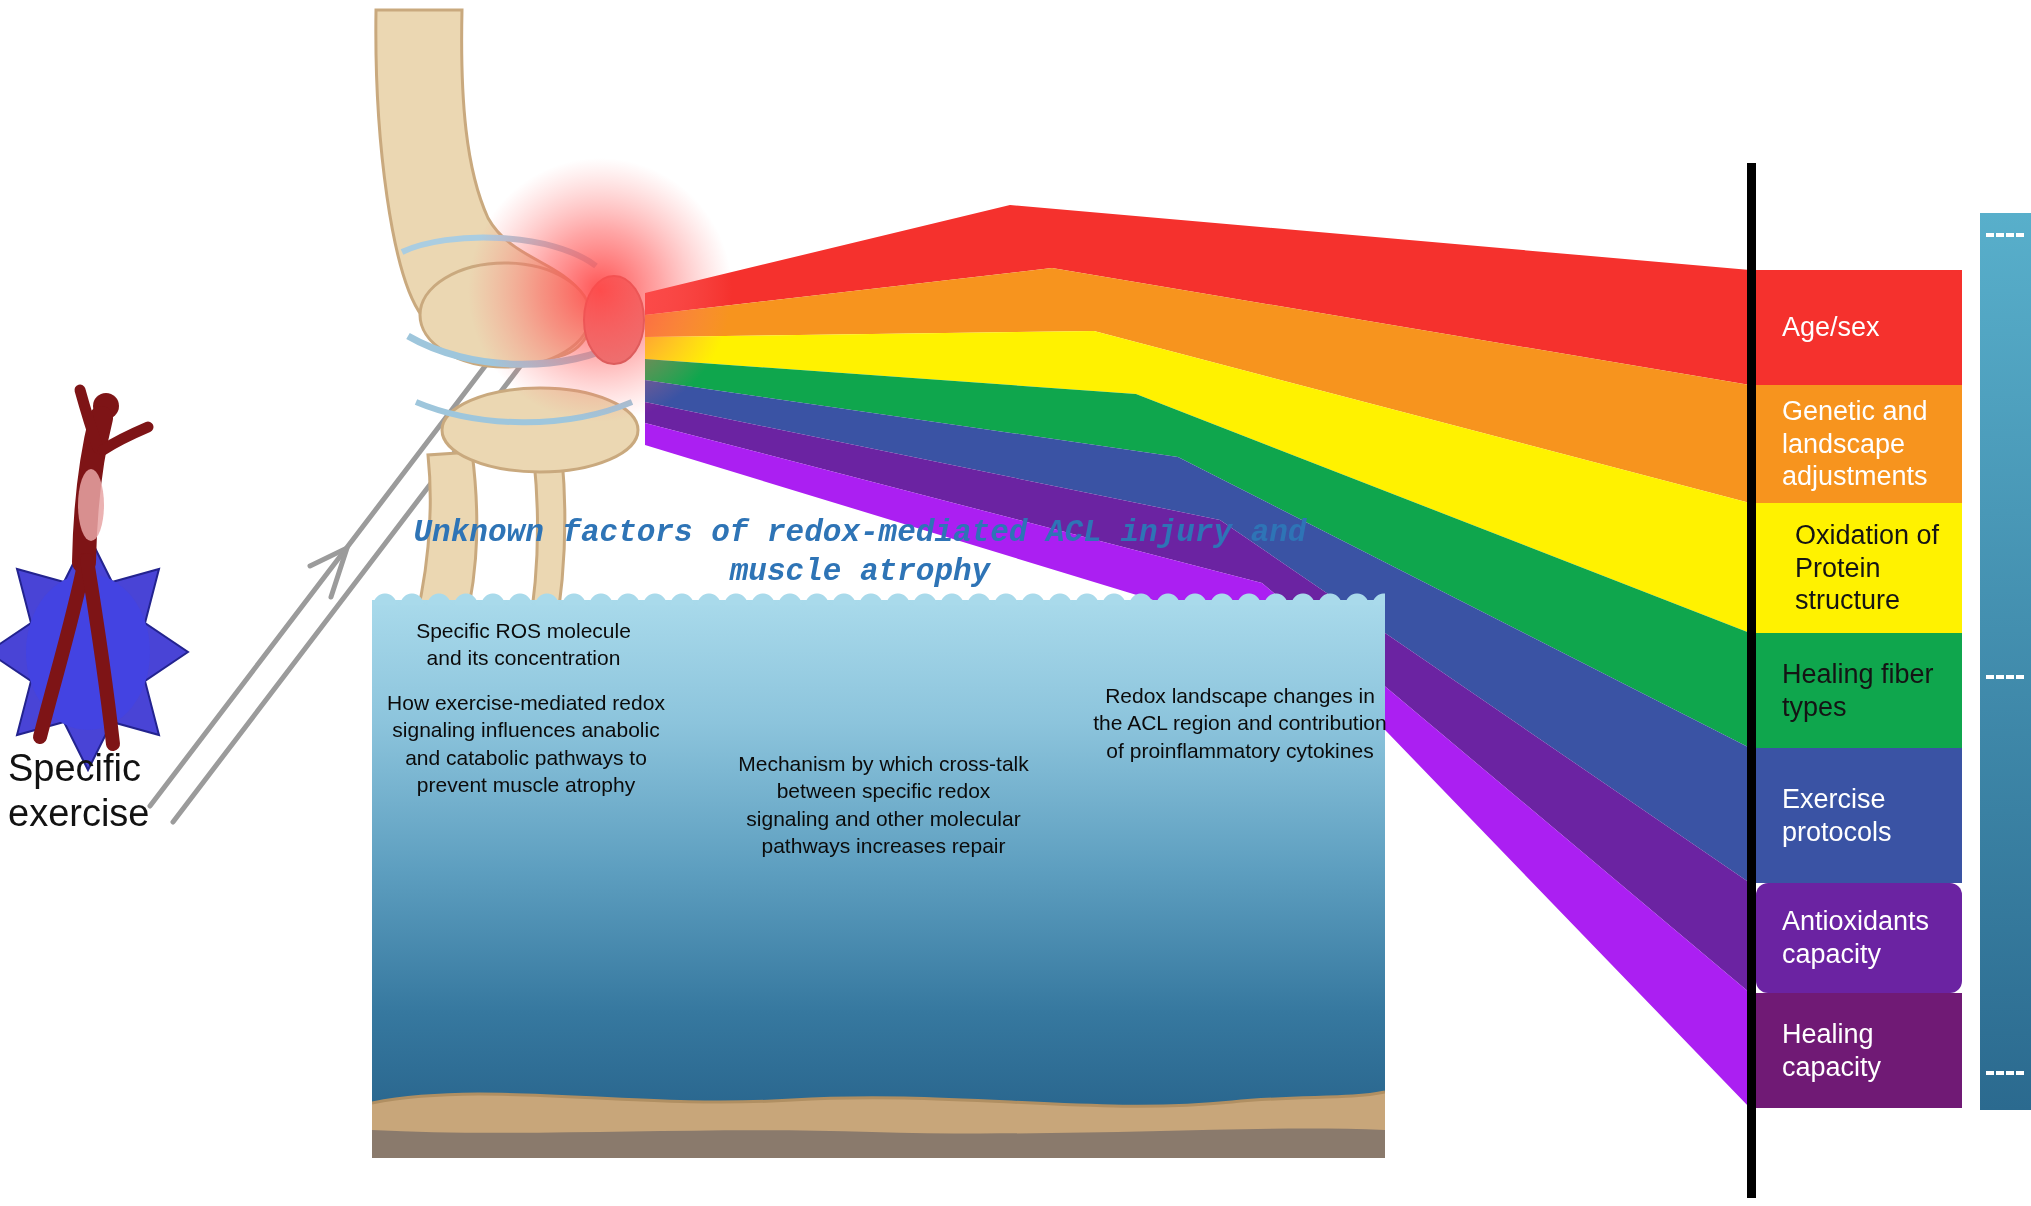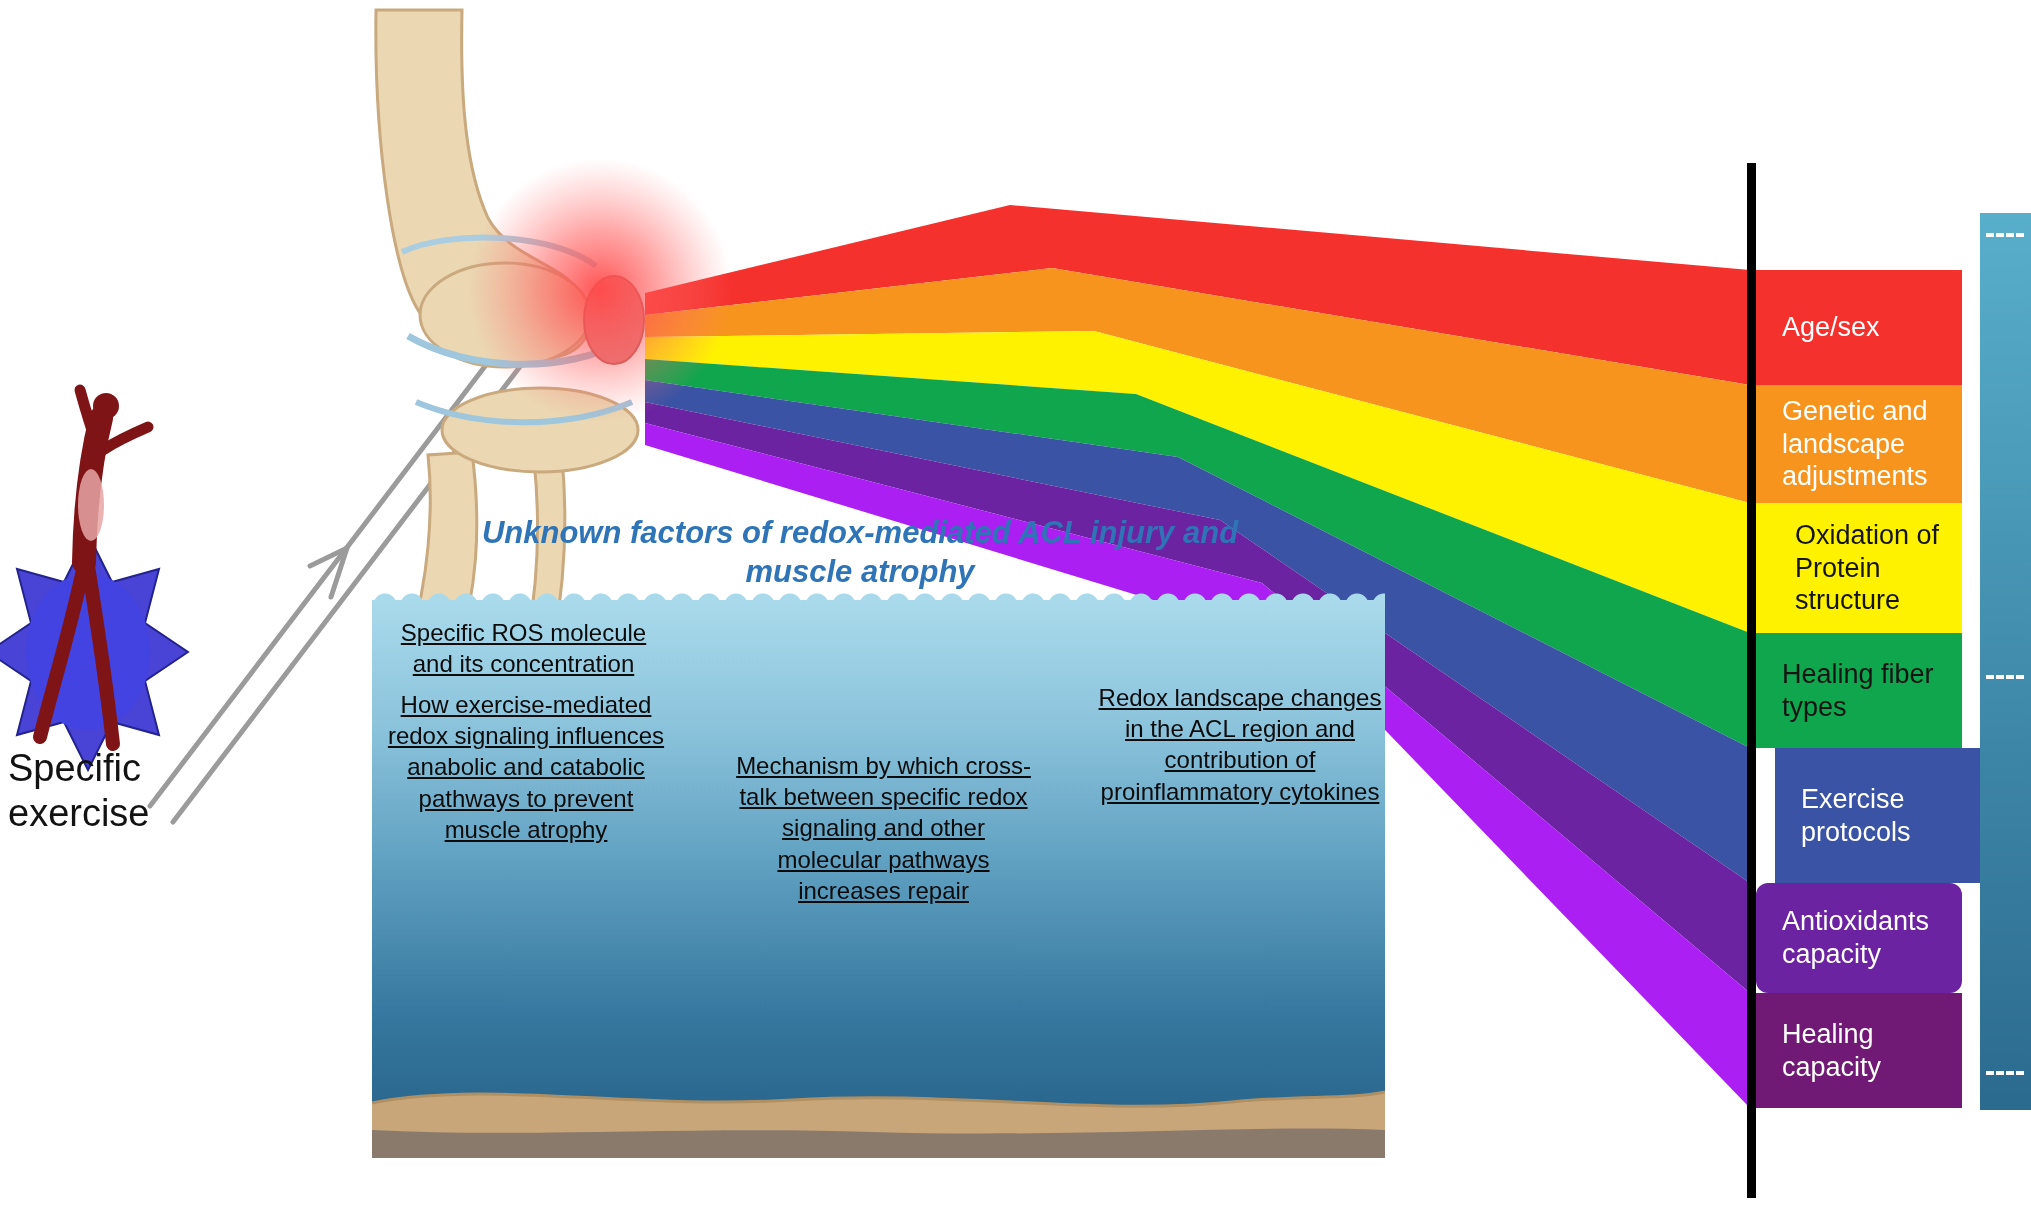--- a/index.html
+++ b/index.html
@@ -10,21 +10,21 @@
     font-size:31px;font-weight:bold;font-style:italic;line-height:1.25;}
   .fig-title span{display:block;}
 
   .ocean{position:absolute;left:372px;top:600px;width:1013px;height:558px;
     background:linear-gradient(180deg,#A9DAEB 0%,#8CC4DC 22%,#5E9FC0 48%,#36789F 74%,#245E86 100%);}
   .ocean::before{content:"";position:absolute;left:0;top:-9px;width:100%;height:14px;
     background:radial-gradient(circle at 13px 14px,#A9DAEB 11px,rgba(169,218,235,0) 12px);
     background-size:27px 14px;background-repeat:repeat-x;}
   .seafloor{position:absolute;left:0;bottom:0;}
 
-  .ub-item{position:absolute;text-align:center;font-size:24px;line-height:1.3;color:#0b0b0b;text-decoration:underline;}
+  .ub-item{position:absolute;text-align:center;font-size:21px;line-height:1.3;color:#0b0b0b;}
   .u0{left:396px;top:617px;width:255px;}
   .u1{left:381px;top:689px;width:290px;}
   .u2{left:747px;top:612px;width:258px;}
   .u3{left:736px;top:750px;width:295px;}
   .u4{left:1090px;top:682px;width:300px;}
 
   .divider{position:absolute;left:1747px;top:163px;width:9px;height:1035px;background:#000000;}
 
   .factor{position:absolute;left:1756px;width:206px;display:flex;align-items:center;
     box-sizing:border-box;padding-left:26px;padding-right:8px;font-size:27px;line-height:1.22;}
@@ -94,21 +94,21 @@
       <path d="M 562,458 C 568,522 564,584 554,640 C 546,646 534,644 528,636 C 538,580 540,518 534,460 Z" fill="#EBD7B2" stroke="#C9A97E" stroke-width="3"></path>
       <ellipse cx="540" cy="430" rx="98" ry="42" fill="#EBD7B2" stroke="#C9A97E" stroke-width="3"></ellipse>
       <path d="M 402,252 C 448,230 552,232 596,266" stroke="#AACDE1" stroke-width="6" fill="none"></path>
       <path d="M 408,336 C 470,372 566,374 626,340" stroke="#9EC6DC" stroke-width="7" fill="none"></path>
       <path d="M 416,402 C 478,428 566,430 632,402" stroke="#9EC6DC" stroke-width="6" fill="none"></path>
       <ellipse cx="614" cy="320" rx="30" ry="44" fill="#E07878" stroke="#C25858" stroke-width="2"></ellipse>
       <circle cx="600" cy="290" r="132" fill="url(#glowGrad)"></circle>
     </g>
   </svg>
 
-  <div class="fig-title" style="color: rgb(46, 116, 182);">
+  <div class="fig-title" style="color: rgb(46, 116, 182); font-family: Liberation Mono, monospace;">
     <span>Unknown factors of redox-mediated ACL injury and</span>
     <span>muscle atrophy</span>
   </div>
 
   <div class="ocean">
     <svg class="seafloor" width="1013" height="100" viewBox="0 0 1013 100">
       <path d="M0,70 C 150,78 320,66 500,72 C 700,78 880,64 1013,70 L1013,100 L0,100 Z" fill="#8A7A6C"></path>
       <path d="M0,45 C 120,22 260,52 420,42 C 580,32 720,58 860,44 C 930,37 975,42 1013,34 L1013,72 C 880,66 700,80 500,74 C 320,68 150,80 0,72 Z" fill="#C8A67A"></path>
       <path d="M0,45 C 120,22 260,52 420,42 C 580,32 720,58 860,44 C 930,37 975,42 1013,34" fill="none" stroke="#B08F62" stroke-width="3"></path>
     </svg>
@@ -126,21 +126,21 @@
   </div>
   <div class="factor f1" style="background-color: rgb(247, 148, 30);">
     <span style="color: rgb(255, 255, 255);">Genetic and landscape adjustments</span>
   </div>
   <div class="factor f2" style="background-color: rgb(255, 242, 0);">
     <span style="color: rgb(20, 20, 20);">Oxidation of Protein structure</span>
   </div>
   <div class="factor f3" style="background-color: rgb(15, 166, 77);">
     <span style="color: rgb(20, 20, 20);">Healing fiber types</span>
   </div>
-  <div class="factor f4" style="background-color: rgb(58, 83, 164); margin-left: 19px;">
+  <div class="factor f4" style="background-color: rgb(58, 83, 164);">
     <span style="color: rgb(255, 255, 255);">Exercise protocols</span>
   </div>
   <div class="factor f5" style="background-color: rgb(107, 35, 162);">
     <span style="color: rgb(255, 255, 255);">Antioxidants capacity</span>
   </div>
   <div class="factor f6" style="background-color: #701a75;">
     <span style="color: rgb(255, 255, 255);">Healing capacity</span>
   </div>
 
   <div class="scalebar" style="background: linear-gradient(rgb(88, 175, 203), rgb(43, 106, 143));">

